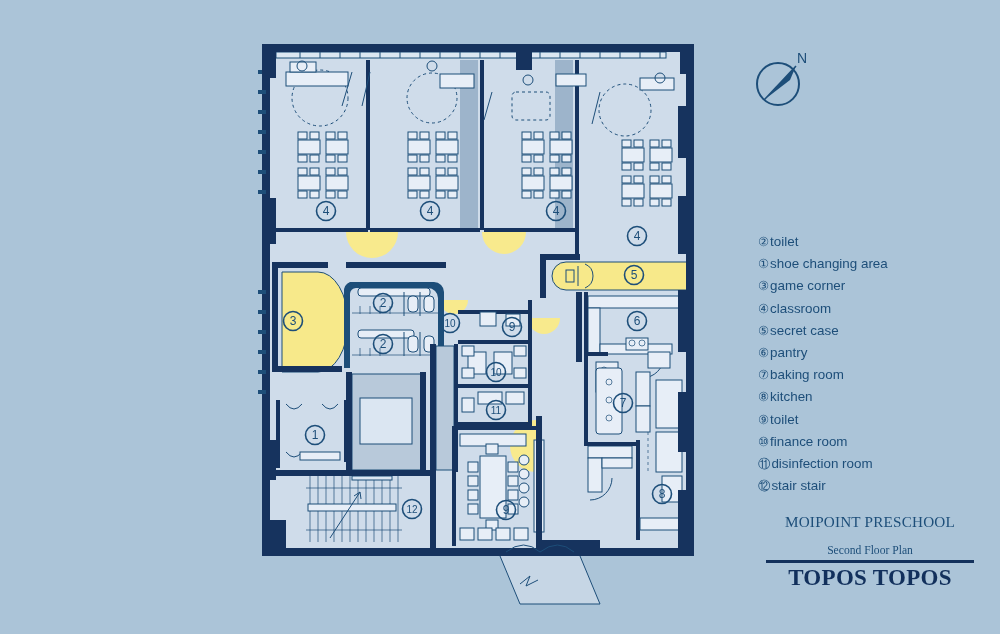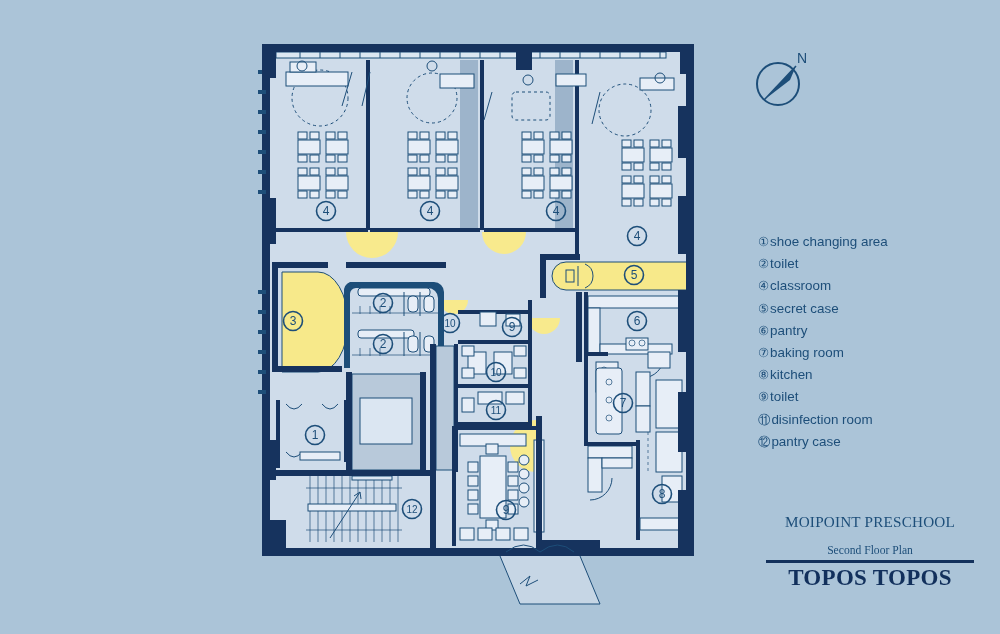--- a/index.html
+++ b/index.html
@@ -497,30 +497,32 @@
   <div id="compass">
     <svg viewBox="0 0 70 62" width="70" height="62">
       <circle cx="26" cy="32" r="21" fill="none" stroke="#1d4e79" stroke-width="2"></circle>
       <path d="M12 48 L44 14 L38 28 Z" fill="#1d4e79"></path>
       <path d="M12 48 L44 14" stroke="#1d4e79" stroke-width="1.5" fill="none"></path>
     </svg>
     <span class="n-label">N</span>
   </div>
 
   <div id="legend">
+      <div class="legend-row"><span class="legend-num">②</span><span>toilet</span></div>
       <div class="legend-row"><span class="legend-num">①</span><span>shoe changing area</span></div>
-      <div class="legend-row"><span class="legend-num">②</span><span>toilet</span></div>
+      <div class="legend-row"><span class="legend-num">③</span><span>game corner</span></div>
       <div class="legend-row"><span class="legend-num">④</span><span>classroom</span></div>
       <div class="legend-row"><span class="legend-num">⑤</span><span>secret case</span></div>
       <div class="legend-row"><span class="legend-num">⑥</span><span>pantry</span></div>
       <div class="legend-row"><span class="legend-num">⑦</span><span>baking room</span></div>
       <div class="legend-row"><span class="legend-num">⑧</span><span>kitchen</span></div>
       <div class="legend-row"><span class="legend-num">⑨</span><span>toilet</span></div>
+      <div class="legend-row"><span class="legend-num">⑩</span><span>finance room</span></div>
       <div class="legend-row"><span class="legend-num">⑪</span><span>disinfection room</span></div>
-      <div class="legend-row"><span class="legend-num">⑫</span><span>pantry case</span></div>
+      <div class="legend-row"><span class="legend-num">⑫</span><span>stair stair</span></div>
     </div>
 
   <div id="titleblock">
     <div id="tb-name">MOIPOINT PRESCHOOL</div>
     <div id="tb-sub">Second Floor Plan</div>
     <div id="tb-rule"></div>
     <div id="tb-firm">TOPOS TOPOS</div>
   </div>
 
 </div>

